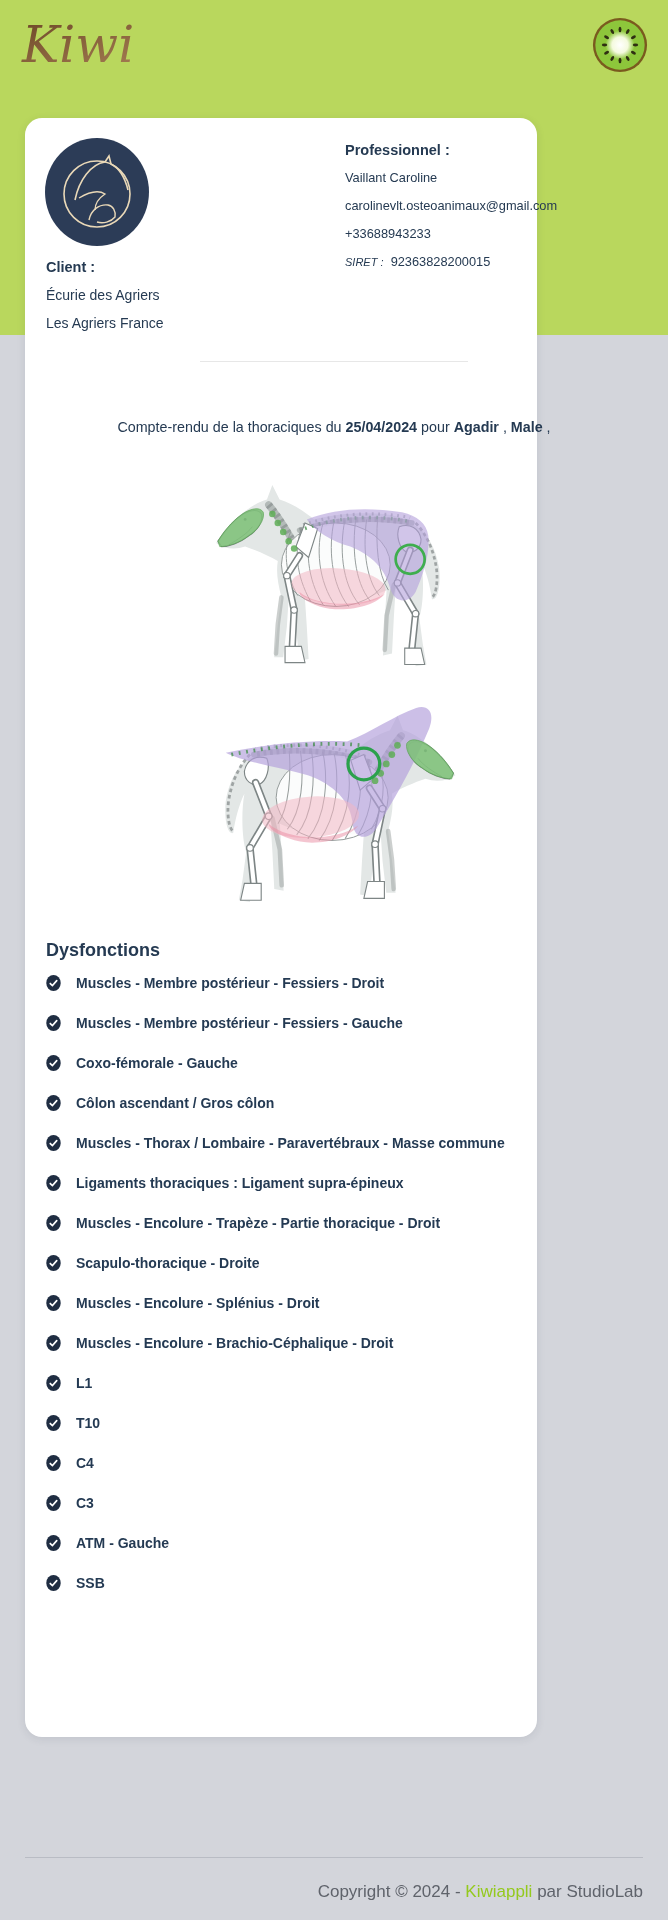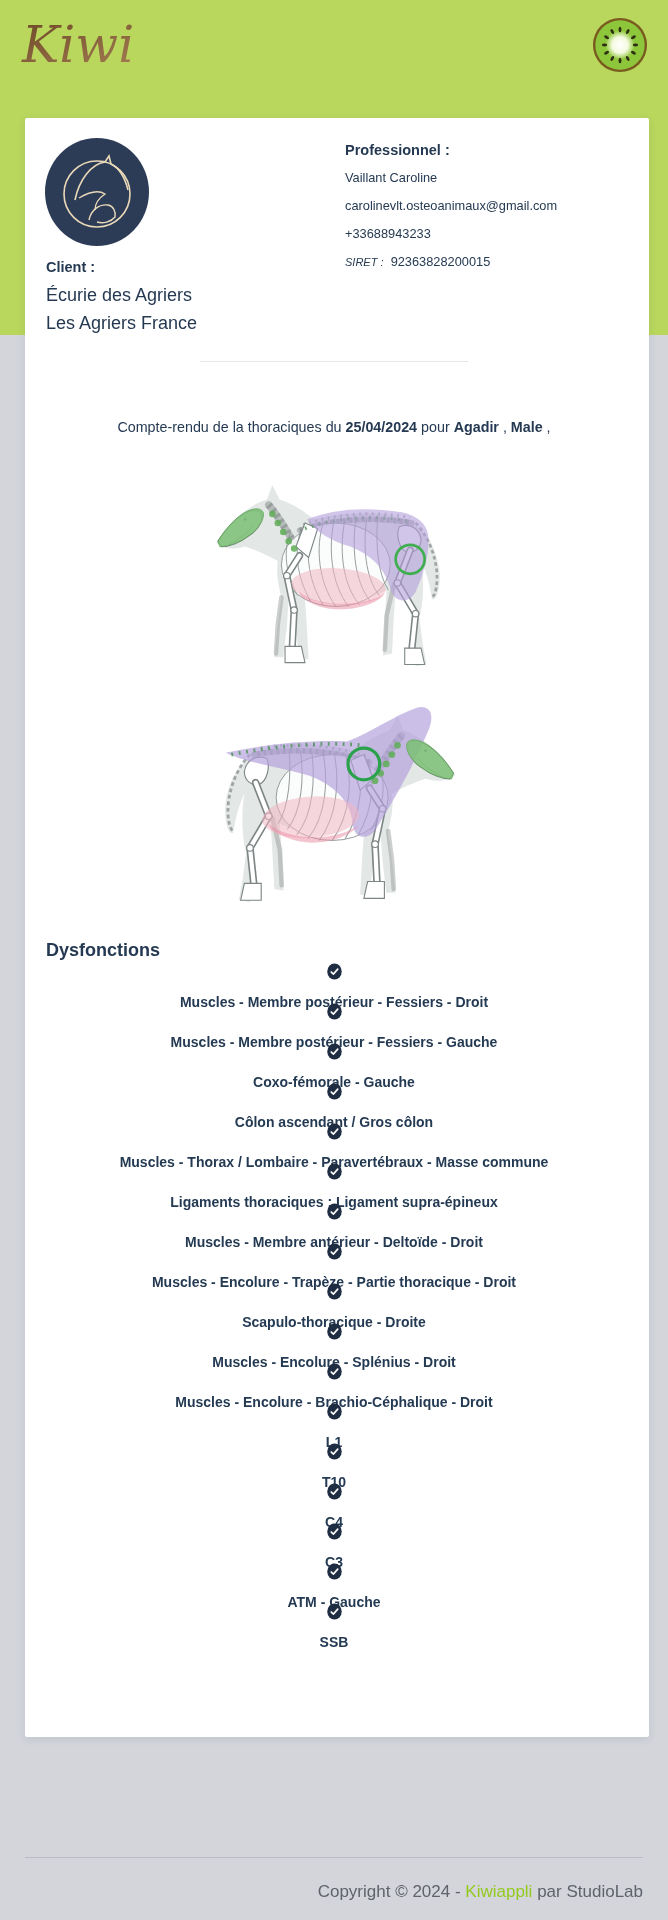--- a/index.html
+++ b/index.html
@@ -7,48 +7,48 @@
     width:668px;height:1920px;position:relative;overflow:hidden;
     background:#d3d5db;
     font-family:"Liberation Sans", sans-serif;
     color:#253a52;
   }
   .header-band{position:absolute;left:0;top:0;width:668px;height:335px;background:#b9d75d;}
   .brand-logo{position:absolute;left:20px;top:10px;width:140px;height:70px;}
   .kiwi-icon{position:absolute;left:591px;top:16px;width:58px;height:58px;}
 
   .card{
-    position:absolute;left:25px;top:118px;width:624px;height:1619px;
-    background:#ffffff;border-radius:2px;
+    position:absolute;left:25px;top:118px;width:512px;height:1619px;
+    background:#ffffff;border-radius:17px;
     box-shadow:0 2px 8px rgba(40,50,70,.10);
   }
   .client-logo{position:absolute;left:20px;top:20px;width:104px;height:108px;}
 
   .pro-block{position:absolute;left:320px;top:24px;width:290px;}
   .pro-label{font-size:14.5px;font-weight:700;margin:0 0 13px 0;}
   .pro-line{font-size:12.8px;font-weight:400;margin:0 0 15px 0;line-height:13px;}
   .siret-label{font-style:italic;font-size:11px;}
   .siret-value{font-size:12.8px;}
 
   .client-block{position:absolute;left:21px;top:141px;width:280px;}
   .client-label{font-size:14.5px;font-weight:700;margin:0 0 14px 0;}
-  .client-line{font-size:18px;font-weight:400;margin:0 0 15px 0;line-height:13px;}
+  .client-line{font-size:14px;font-weight:400;margin:0 0 15px 0;line-height:13px;}
 
   .divider1{position:absolute;left:175px;top:243px;width:268px;height:1px;background:#e7e7e7;}
 
   .consult{position:absolute;left:0;top:300px;width:618px;text-align:center;font-size:14.3px;line-height:19px;}
   .consult b{font-weight:700;}
 
   .horse-wrap1{position:absolute;left:0;top:333px;width:618px;display:flex;justify-content:center;}
   .horse-wrap2{position:absolute;left:0;top:575px;width:618px;display:flex;justify-content:center;}
 
   .dys-title{position:absolute;left:21px;top:822px;font-size:18px;font-weight:700;}
 
   .dys-list{position:absolute;left:20px;top:845px;width:578px;}
-  .dys-row{height:40px;display:flex;align-items:center;gap:14px;flex-direction:column;}
+  .dys-row{height:40px;display:flex;align-items:center;gap:14px;}
   .check-badge{width:17px;height:18px;flex:0 0 17px;}
   .dys-text{font-size:14px;font-weight:600;color:#243a53;}
 
   .footer-line{position:absolute;left:25px;top:1857px;width:618px;height:1px;background:#b9bcc4;}
   .footer-text{position:absolute;right:25px;top:1882px;font-size:17px;color:#5f636b;}
   .footer-brand{color:#94c91e;font-weight:400;}
 
   .hidden-defs{position:absolute;width:0;height:0;overflow:hidden;}
 </style>
 </head>
@@ -286,27 +286,20 @@
         <ellipse cx="10" cy="10" rx="8.5" ry="9.5" fill="#1f2d42"></ellipse>
         <path d="M6.2,10.6 L8.8,13 L13.8,7.2" fill="none" stroke="#ffffff" stroke-width="2" stroke-linecap="round" stroke-linejoin="round"></path>
       </svg>
       <span class="dys-text">Ligaments thoraciques : Ligament supra-épineux</span>
     </div>
       <div class="dys-row">
       <svg class="check-badge" viewBox="0 0 20 20">
         <ellipse cx="10" cy="10" rx="8.5" ry="9.5" fill="#1f2d42"></ellipse>
         <path d="M6.2,10.6 L8.8,13 L13.8,7.2" fill="none" stroke="#ffffff" stroke-width="2" stroke-linecap="round" stroke-linejoin="round"></path>
       </svg>
-      <span class="dys-text">Muscles - Membre antérieur - Deltoïde - Droit</span>
-    </div>
-      <div class="dys-row">
-      <svg class="check-badge" viewBox="0 0 20 20">
-        <ellipse cx="10" cy="10" rx="8.5" ry="9.5" fill="#1f2d42"></ellipse>
-        <path d="M6.2,10.6 L8.8,13 L13.8,7.2" fill="none" stroke="#ffffff" stroke-width="2" stroke-linecap="round" stroke-linejoin="round"></path>
-      </svg>
       <span class="dys-text">Muscles - Encolure - Trapèze - Partie thoracique - Droit</span>
     </div>
       <div class="dys-row">
       <svg class="check-badge" viewBox="0 0 20 20">
         <ellipse cx="10" cy="10" rx="8.5" ry="9.5" fill="#1f2d42"></ellipse>
         <path d="M6.2,10.6 L8.8,13 L13.8,7.2" fill="none" stroke="#ffffff" stroke-width="2" stroke-linecap="round" stroke-linejoin="round"></path>
       </svg>
       <span class="dys-text">Scapulo-thoracique - Droite</span>
     </div>
       <div class="dys-row">

